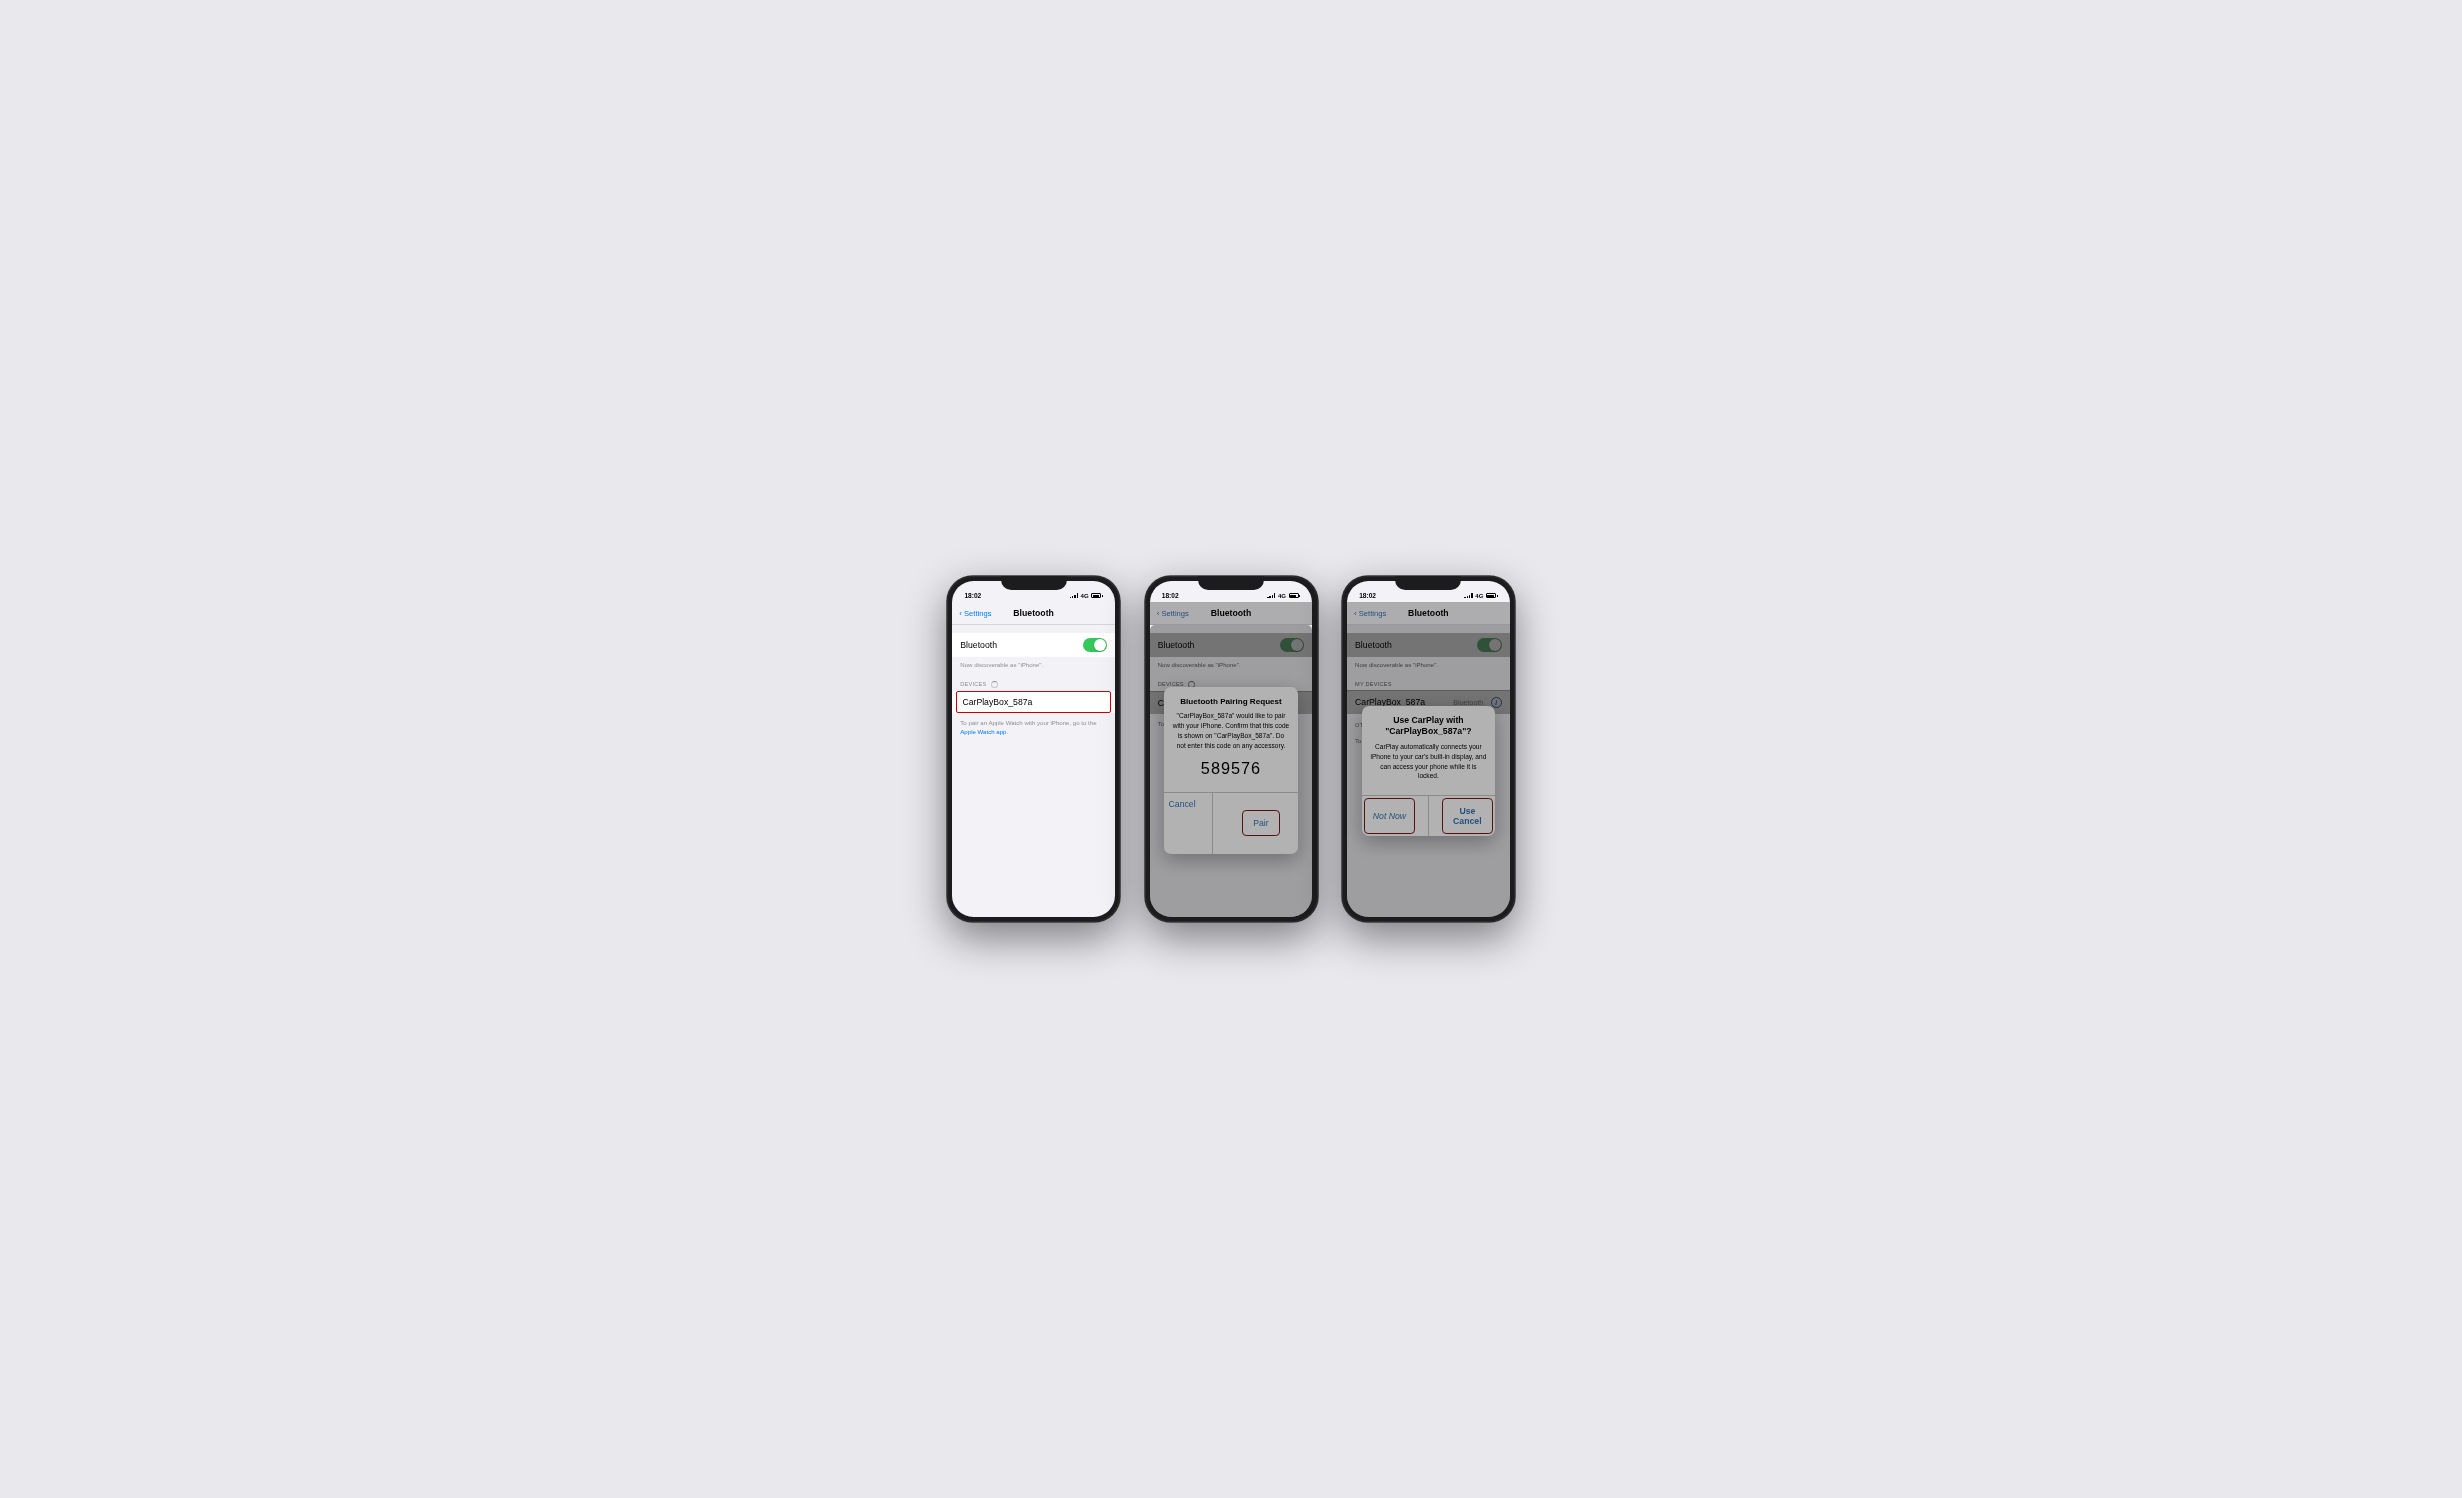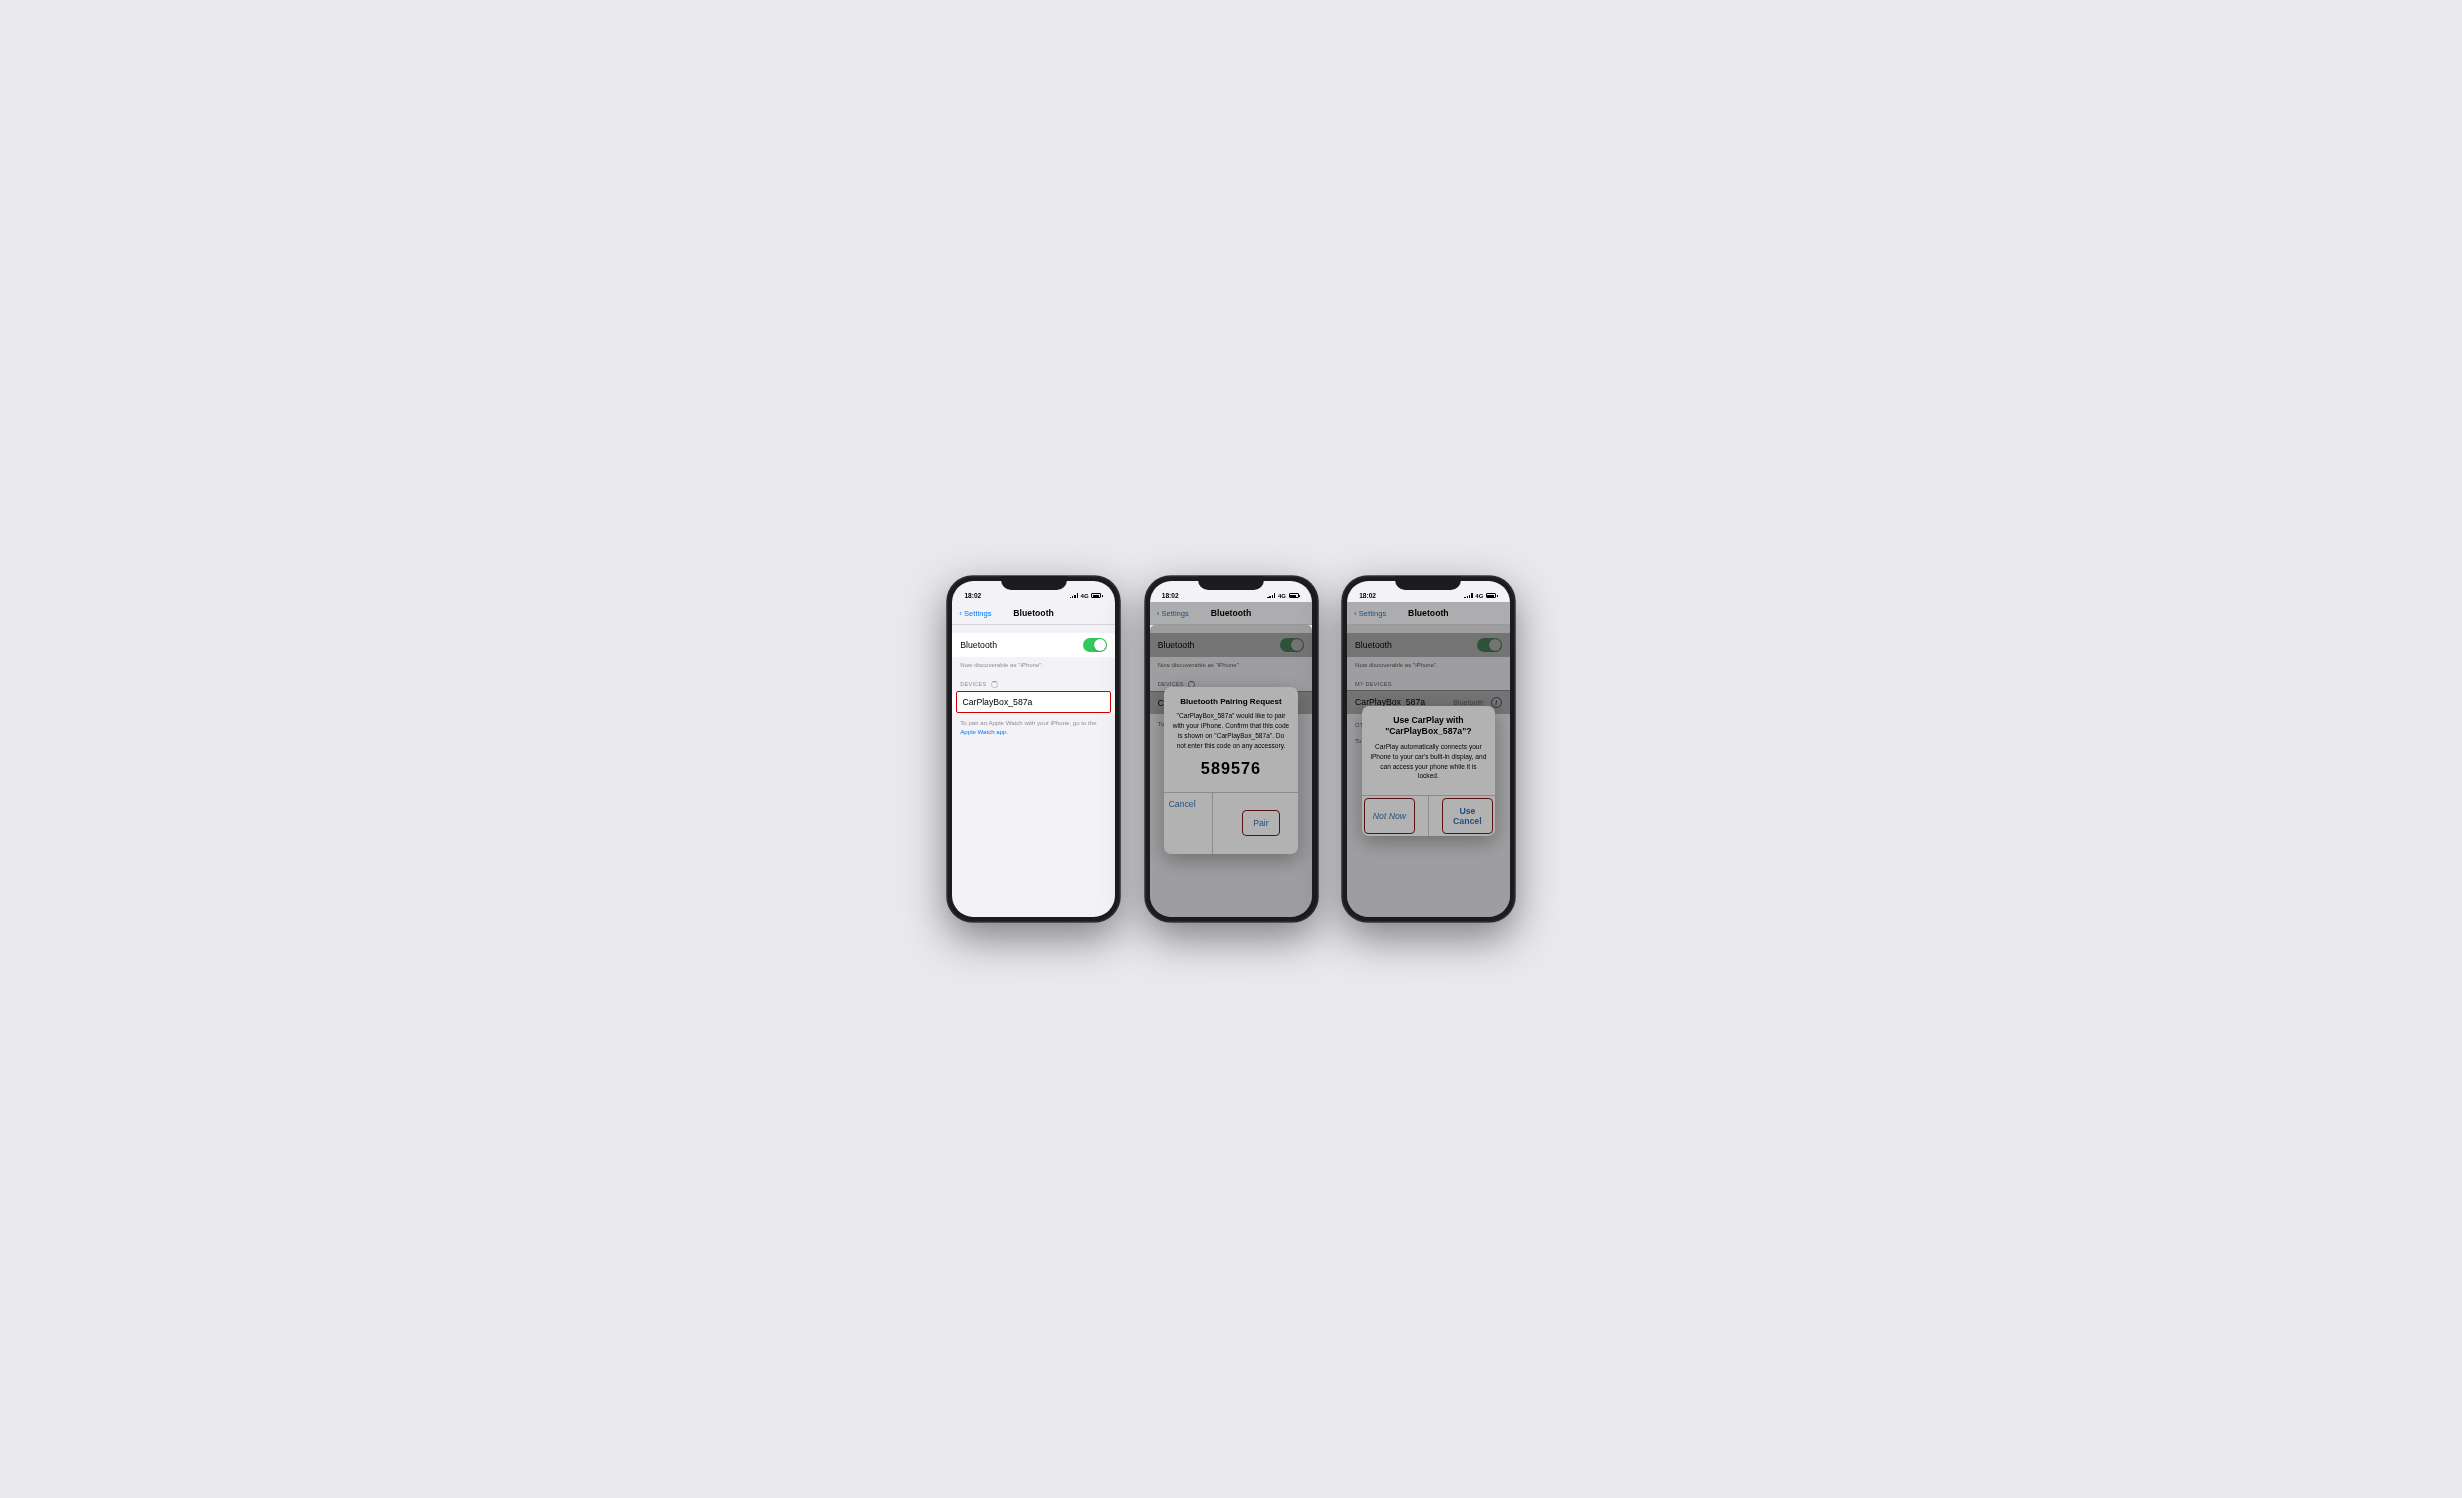--- a/index.html
+++ b/index.html
@@ -304,21 +304,21 @@
       line-height: 1.3;
     }
     .modal-body {
       font-size: 6.6px;
       color: #000;
       line-height: 1.5;
       margin-bottom: 8.1px;
     }
     .modal-code {
       font-size: 16.3px;
-      font-weight: 700;
+      font-weight: 400;
       color: #000;
       margin-bottom: 8.1px;
       letter-spacing: 1px;
     }
     .modal-divider {
       height: 0.3px;
       background: #c6c6c8;
     }
     .modal-buttons {
       display: flex;

